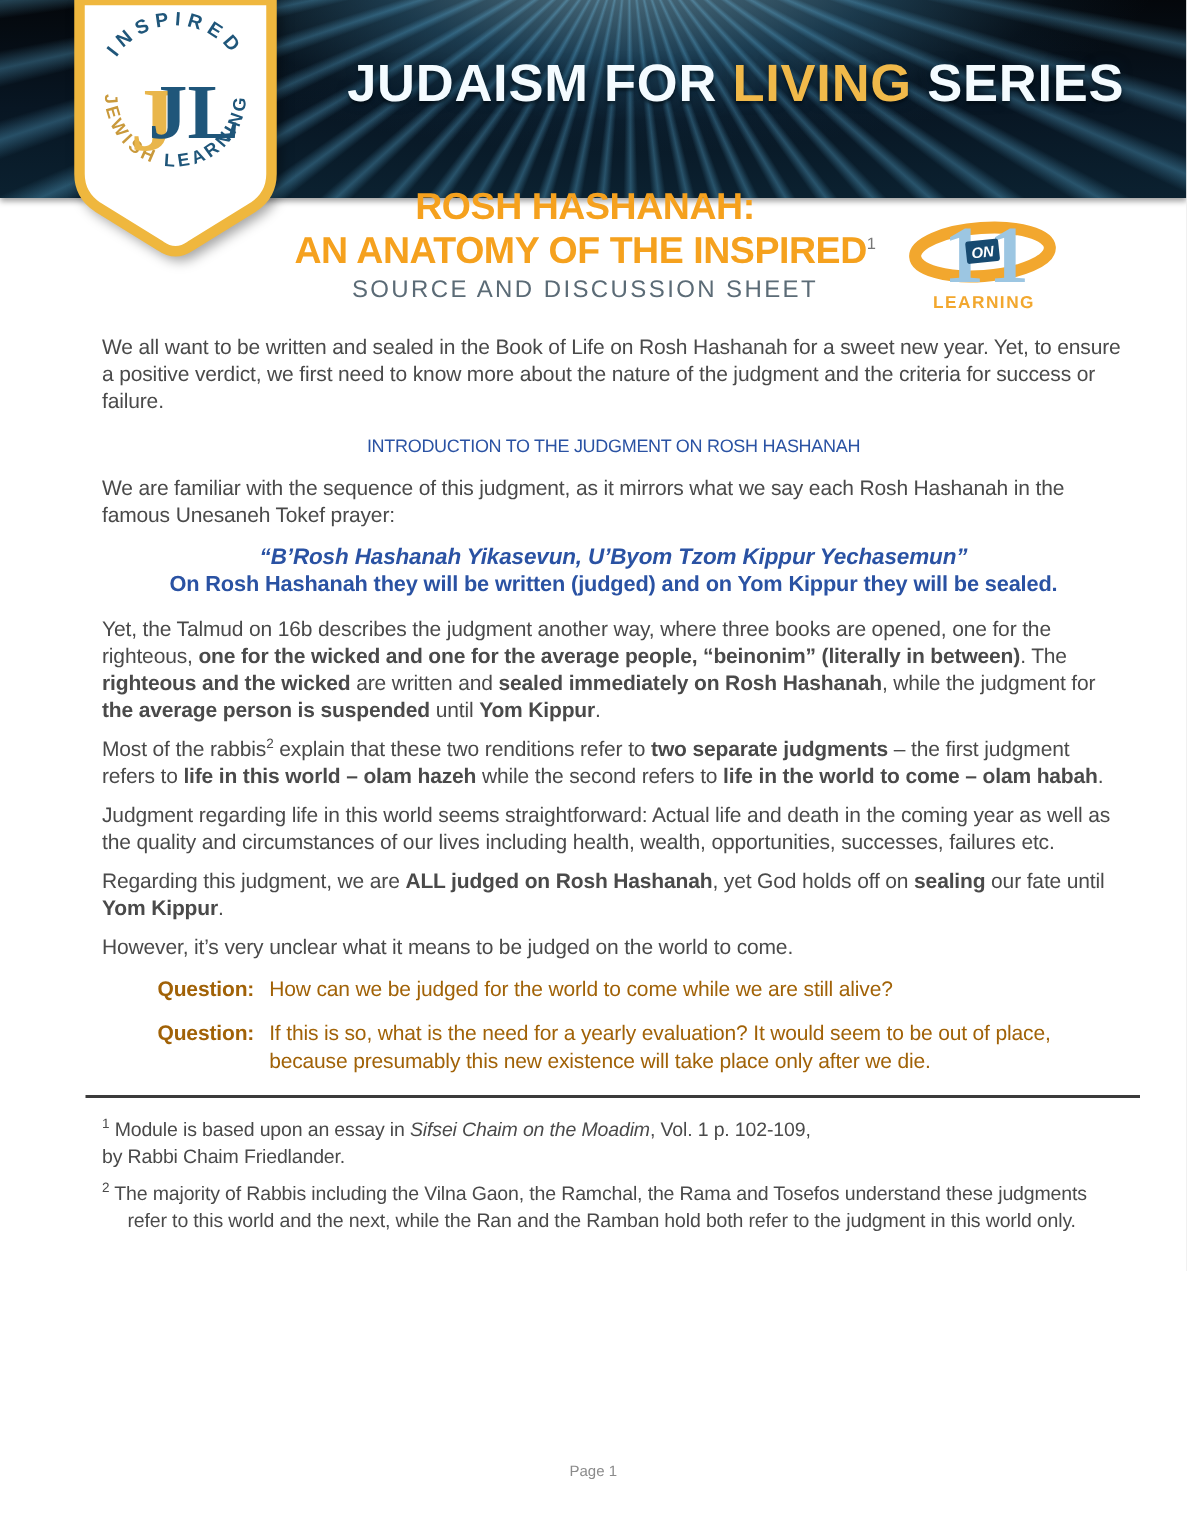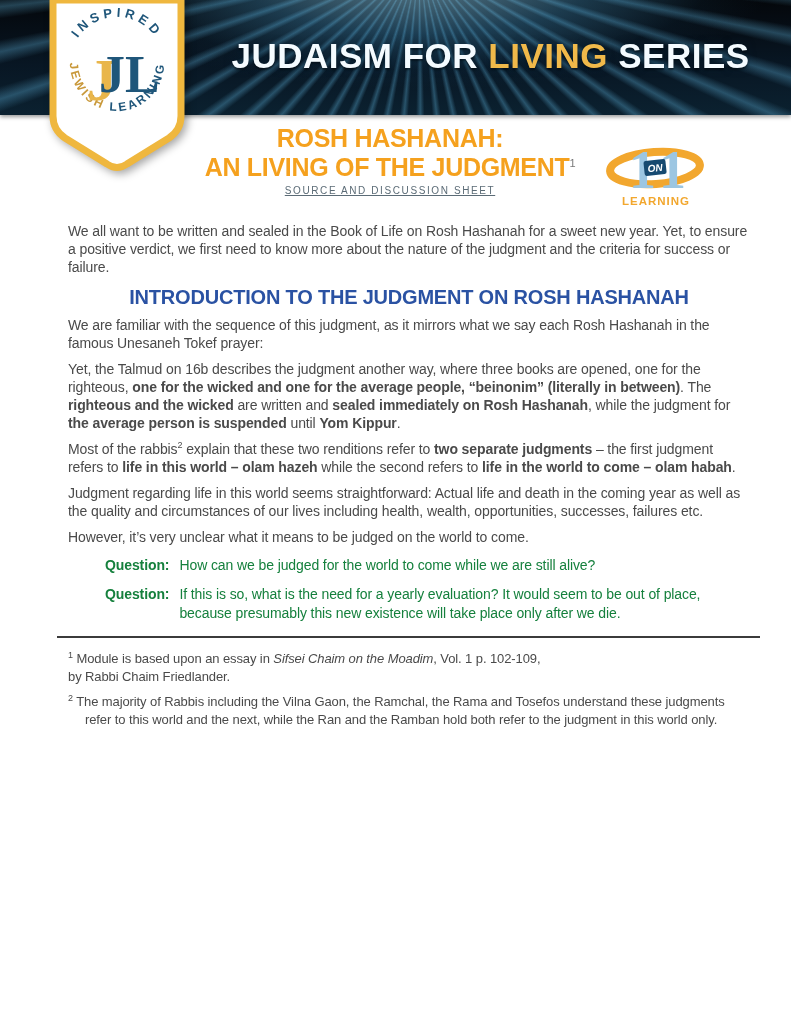--- a/index.html
+++ b/index.html
@@ -4,21 +4,21 @@
 <style>
   html,body { margin:0; padding:0; background:#e8e8e8; }
   .page {
     position:relative; width:791px; height:1024px; margin:0 auto;
     background:#ffffff; overflow:hidden;
     font-family:"Liberation Sans", sans-serif;
   }
 
   
   .banner {
-    position:absolute; top:0; left:0; width:791px; height:115px;
+    position:absolute; top:0; left:0; width:791px; height:132px;
     background:
       radial-gradient(ellipse 60% 130% at 53% -20%, rgba(170,230,255,.55) 0%, rgba(80,170,220,.30) 38%, rgba(25,70,100,.12) 62%, rgba(0,0,0,0) 75%),
       repeating-conic-gradient(from 100deg at 53% -35%, rgba(110,205,250,0) 0deg, rgba(110,205,250,.30) 1.6deg, rgba(110,205,250,0) 3.2deg, rgba(110,205,250,0) 6deg),
       linear-gradient(180deg, #04070b 0%, #081623 55%, #0b2130 100%);
     box-shadow: 0 2px 4px rgba(0,0,0,.40);
   }
   .wordmark {
     position:absolute; left:190px; top:0; width:601px; height:112px;
     display:flex; align-items:center; justify-content:center;
     font-size:35px; font-weight:700; letter-spacing:.5px; white-space:pre;
@@ -28,39 +28,39 @@
   .wm-gold   { color:#f0b94a; }
 
   
   .badge { position:absolute; left:47px; top:0; width:140px; height:180px; }
   .badge svg { filter: drop-shadow(3px 3px 4px rgba(0,0,0,.35)); }
 
   
   .title-block { position:absolute; top:124px; left:0; width:780px; text-align:center; }
   .title-line { font-size:25px; line-height:29px; font-weight:700; color:#f5a11e; letter-spacing:-.3px; }
   .title-line sup { font-size:11px; color:#777777; vertical-align:super; line-height:0; font-weight:400; }
-  .subtitle { margin-top:3px; font-size:10px; letter-spacing:1.6px; color:#5b6b76;text-decoration:underline; }
+  .subtitle { margin-top:3px; font-size:16px; letter-spacing:1.6px; color:#5b6b76; }
 
   .oo-logo { position:absolute; left:606px; top:136px; width:102px; height:74px; }
 
   
   .content {
     position:absolute; top:222px; left:68px; width:682px;
     font-size:14px; line-height:18px; color:#4a4a4a; letter-spacing:-.1px;
   }
   .content p { margin:0 0 8px 0; }
   .content sup { font-size:9px; vertical-align:super; line-height:0; }
   .section-heading {
-    text-align:center; color:#2a52a3; font-weight:700; font-size:20px;
+    text-align:center; color:#2a52a3; font-weight:400; font-size:12px;
     margin:12px 0 10px 0; letter-spacing:-.2px;
   }
   .quote { text-align:center; color:#2a52a3; font-weight:700; margin:10px 0 10px 0; line-height:19px; }
   .quote .l1 { font-style:italic; font-size:15px; }
   .quote .l2 { font-size:14.5px; }
-  .question { display:flex; margin:10px 0 10px 37px; color:#15803d; line-height:19px; }
+  .question { display:flex; margin:10px 0 10px 37px; color:#a16207; line-height:19px; }
   .question .qlabel { font-weight:700; white-space:nowrap; margin-right:10px; }
 
   .fnrule { border:none; border-top:2px solid #3b3b3b; width:703px; margin:13px 0 12px -11px; }
   .footnote { font-size:13px; line-height:18px; color:#4a4a4a; margin:0 0 7px 0; }
   .footnote sup { font-size:9px; vertical-align:super; line-height:0; }
   .fn-hang { padding-left:17px; text-indent:-17px; }
 
   .page-number {
     position:absolute; top:976px; left:0; width:791px;
     text-align:center; font-size:10px; color:#8b8b8b;
@@ -88,21 +88,21 @@
       <text font-size="12" font-weight="600" letter-spacing="2.5" text-anchor="middle">
         <textPath href="#arcBot" startOffset="50%"><tspan fill="#c9993b">JEWISH </tspan><tspan fill="#1f567a">LEARNING</tspan></textPath>
       </text>
       <text x="40" y="100" font-family="'Liberation Serif', serif" font-size="60" font-weight="bold" fill="#e9b64b">J</text>
       <text x="52" y="92" font-family="'Liberation Serif', serif" font-size="52" font-weight="bold" fill="#1f567a">JL</text>
     </svg>
   </div>
 
   <div class="title-block">
     <div class="title-line">ROSH HASHANAH:</div>
-    <div class="title-line"><span>AN LIVING OF THE JUDGMENT</span><sup>1</sup></div>
+    <div class="title-line"><span>AN ANATOMY OF THE INSPIRED</span><sup>1</sup></div>
     <div class="subtitle">SOURCE AND DISCUSSION SHEET</div>
   </div>
 
   <div class="oo-logo">
     <svg width="102" height="74" viewBox="0 0 102 74">
       <ellipse cx="49" cy="32" rx="45" ry="16" fill="none" stroke="#f2a72e" stroke-width="8" transform="rotate(-4 49 32)"></ellipse>
       <text x="23" y="52" font-family="'Liberation Serif', serif" font-size="54" font-weight="bold" fill="#9cc6e2">1</text>
       <text x="53" y="52" font-family="'Liberation Serif', serif" font-size="54" font-weight="bold" fill="#9cc6e2">1</text>
       <g transform="rotate(-6 49 31)">
         <rect x="38" y="24" width="22" height="15" rx="2" fill="#174a70"></rect>
@@ -112,37 +112,43 @@
     </svg>
   </div>
 
   <div class="content">
     <p><span>We all want to be written and sealed in the Book of Life on Rosh Hashanah for a sweet new year. Yet, to ensure a positive verdict, we first need to know more about the nature of the judgment and the criteria for success or failure.</span></p>
 
     <div class="section-heading">INTRODUCTION TO THE JUDGMENT ON ROSH HASHANAH</div>
 
     <p><span>We are familiar with the sequence of this judgment, as it mirrors what we say each Rosh Hashanah in the famous Unesaneh Tokef prayer:</span></p>
 
+    <div class="quote">
+      <div class="l1">“B’Rosh Hashanah Yikasevun, U’Byom Tzom Kippur Yechasemun”</div>
+      <div class="l2">On Rosh Hashanah they will be written (judged) and on Yom Kippur they will be sealed.</div>
+    </div>
 
     <p><span>Yet, the Talmud on 16b describes the judgment another way, where three books are opened, one for the righteous, </span><span style="font-weight: 700;">one for the wicked and one for the average people, “beinonim” (literally in between)</span><span>. The </span><span style="font-weight: 700;">righteous and the wicked</span><span> are written and </span><span style="font-weight: 700;">sealed immediately on Rosh Hashanah</span><span>, while the judgment for </span><span style="font-weight: 700;">the average person is suspended</span><span> until </span><span style="font-weight: 700;">Yom Kippur</span><span>.</span></p>
     <p><span>Most of the rabbis</span><sup>2</sup><span> explain that these two renditions refer to </span><span style="font-weight: 700;">two separate judgments</span><span> – the first judgment refers to </span><span style="font-weight: 700;">life in this world – olam hazeh</span><span> while the second refers to </span><span style="font-weight: 700;">life in the world to come – olam habah</span><span>.</span></p>
     <p><span>Judgment regarding </span><span style="font-weight: 400;">life in this world</span><span> seems straightforward: Actual life and death in the coming year as well as the quality and circumstances of our lives including health, wealth, opportunities, successes, failures etc.</span></p>
+    <p><span>Regarding this judgment, we are </span><span style="font-weight: 700;">ALL judged on Rosh Hashanah</span><span>, yet God holds off on </span><span style="font-weight: 700;">sealing</span><span> our fate until </span><span style="font-weight: 700;">Yom Kippur</span><span>.</span></p>
     <p><span>However, it’s very unclear what it means to be judged on the world to come.</span></p>
 
     <div class="question">
       <span class="qlabel">Question:</span>
       <span class="qtext">How can we be judged for the world to come while we are still alive?</span>
     </div>
 
 
     <div class="question">
       <span class="qlabel">Question:</span>
       <span class="qtext">If this is so, what is the need for a yearly evaluation? It would seem to be out of place, because presumably this new existence will take place only after we die.</span>
     </div>
 
     <hr class="fnrule">
 
     <div class="footnote"><sup>1</sup><span> Module is based upon an essay in </span><span style="font-style: italic; margin-top: 32px;">Sifsei Chaim on the Moadim</span><span>, Vol. 1 p. 102-109,</span><br><span>by Rabbi Chaim Friedlander.</span></div>
     <div class="footnote fn-hang"><sup>2</sup><span> The majority of Rabbis including the Vilna Gaon, the Ramchal, the Rama and Tosefos understand these judgments refer to this world and the next, while the Ran and the Ramban hold both refer to the judgment in this world only.</span></div>
   </div>
 
+  <div class="page-number">Page 1</div>
 
 </div>
 
 </body></html>

